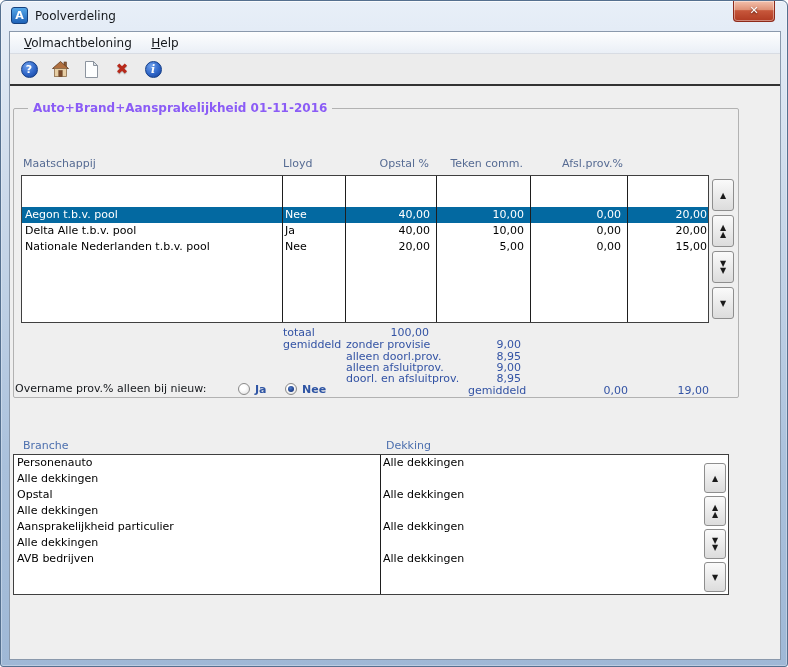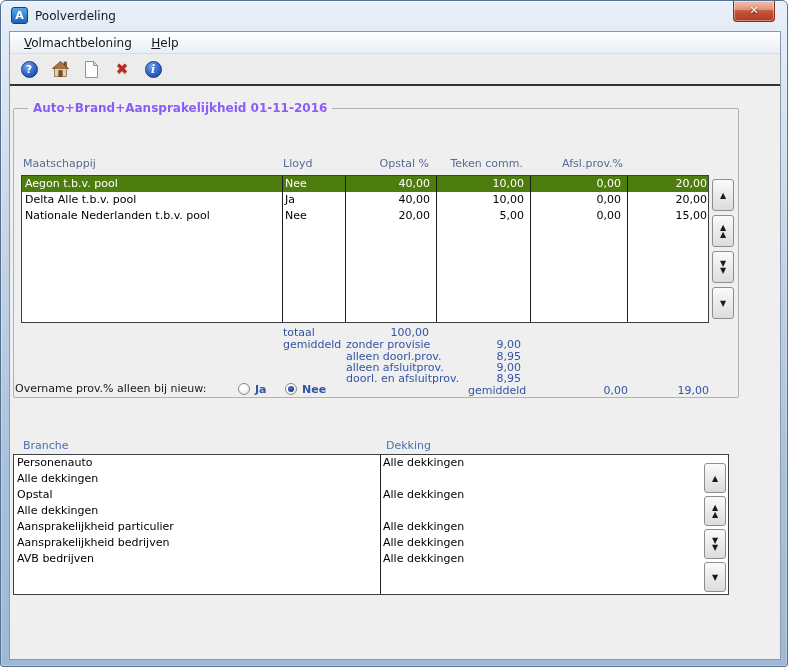--- a/index.html
+++ b/index.html
@@ -52,21 +52,21 @@
 
   .colhead { position:absolute; color:#566B93; font-size:11px; white-space:nowrap; }
   .num-head { text-align:right; }
 
   
   .pool-table { position:absolute; left:11px; top:143px; width:688px; height:148px;
     background:#fff; border:1px solid #3F3F3F; overflow:hidden; }
   .vline { position:absolute; top:0; bottom:0; width:1px; background:#1E1E1E; z-index:3; }
   .pt-row { position:relative; display:grid; grid-template-columns:260px 63px 91px 94px 97px 83px;
     height:16px; line-height:16px; z-index:1; }
-  .pt-row.selected { background:#4d7c0f; color:#fff; }
+  .pt-row.selected { background:#0369a1; color:#fff;margin-top:31px; }
   .cell-l { padding-left:3px; overflow:hidden; white-space:nowrap; }
   .cell-r { text-align:right; padding-right:6px; white-space:nowrap;padding-left:36px; }
   .cell-r.last { padding-right:3px; }
 
   
   .spin-btn { position:absolute; width:22px; height:32px;
     background:linear-gradient(180deg,#FAFAFA,#DCDCDC); border:1px solid #8E8E8E; border-radius:3px;
     display:flex; flex-direction:column; align-items:center; justify-content:center; cursor:pointer;
     color:#1A1A1A; z-index:5; }
   .spin-btn span { font-size:8px; line-height:7px; }
@@ -234,21 +234,20 @@
         <div class="cell-l">Alle dekkingen</div>
       </div>
       <div class="bl-row">
         <div class="cell-l">Alle dekkingen</div>
       </div>
       <div class="bl-row">
         <div class="cell-l">Aansprakelijkheid particulier</div>
         <div class="cell-l">Alle dekkingen</div>
       </div>
       <div class="bl-row">
-        <div class="cell-l">Aansprakelijkheid bedrijven</div>
         <div class="cell-l">Alle dekkingen</div>
       </div>
       <div class="bl-row">
         <div class="cell-l">AVB bedrijven</div>
         <div class="cell-l">Alle dekkingen</div>
       </div>
     </div>
 
     <div class="spin-btn" style="left:694px; top:431px; height:30px;">
         <span>▲</span>

